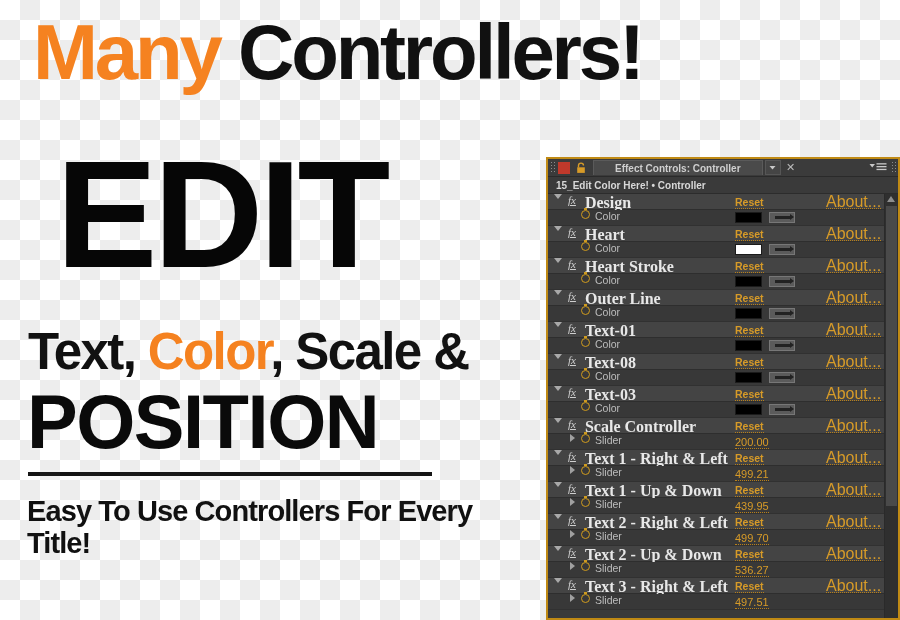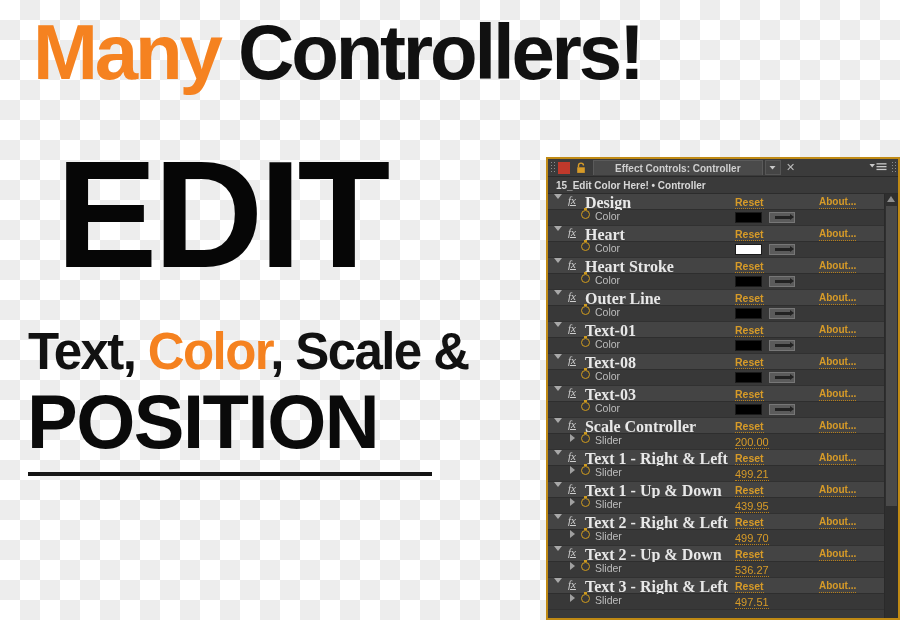--- a/index.html
+++ b/index.html
@@ -335,25 +335,25 @@
     left: 187px;
     top: 2px;
     color: #d79b28;
     font-size: 10.5px;
     font-weight: bold;
     border-bottom: 1px dotted #b8801a;
     line-height: 12px;
   }
   .about-link {
     position: absolute;
-    left: 271px;
+    left: 278px;
     top: 2px;
     color: #d79b28;
-    font-size: 10px;
-    font-weight: bold;
+    font-size: 16px;
+    font-weight: normal;
     border-bottom: 1px dotted #b8801a;
     line-height: 12px;
   }
   .value-text {
     position: absolute;
     left: 187px;
     top: 2px;
     color: #d79b28;
     font-size: 11px;
     border-bottom: 1px dotted #b8801a;
@@ -412,20 +412,21 @@
     <div class="headline-2">EDIT</div>
 
     <div class="headline-3">
       <span>Text, </span><span class="orange">Color</span><span>, Scale &amp;</span>
     </div>
 
     <div class="headline-4">POSITION</div>
 
     <div class="rule"></div>
 
+    <div class="tagline">Easy To Use Controllers For Every Title!</div>
   </div>
 
   <div id="ae-panel">
 
     <div class="panel-titlebar">
       <div class="grip-dots"></div>
       <div class="swatch-red"></div>
       <div class="lock-icon">
         <svg width="14" height="14" viewBox="0 0 14 14" aria-hidden="true">
           <path d="M4.5 6.5 V4.6 a2.5 2.5 0 0 1 5 0" fill="none" stroke="#d79b28" stroke-width="1.4"></path>

